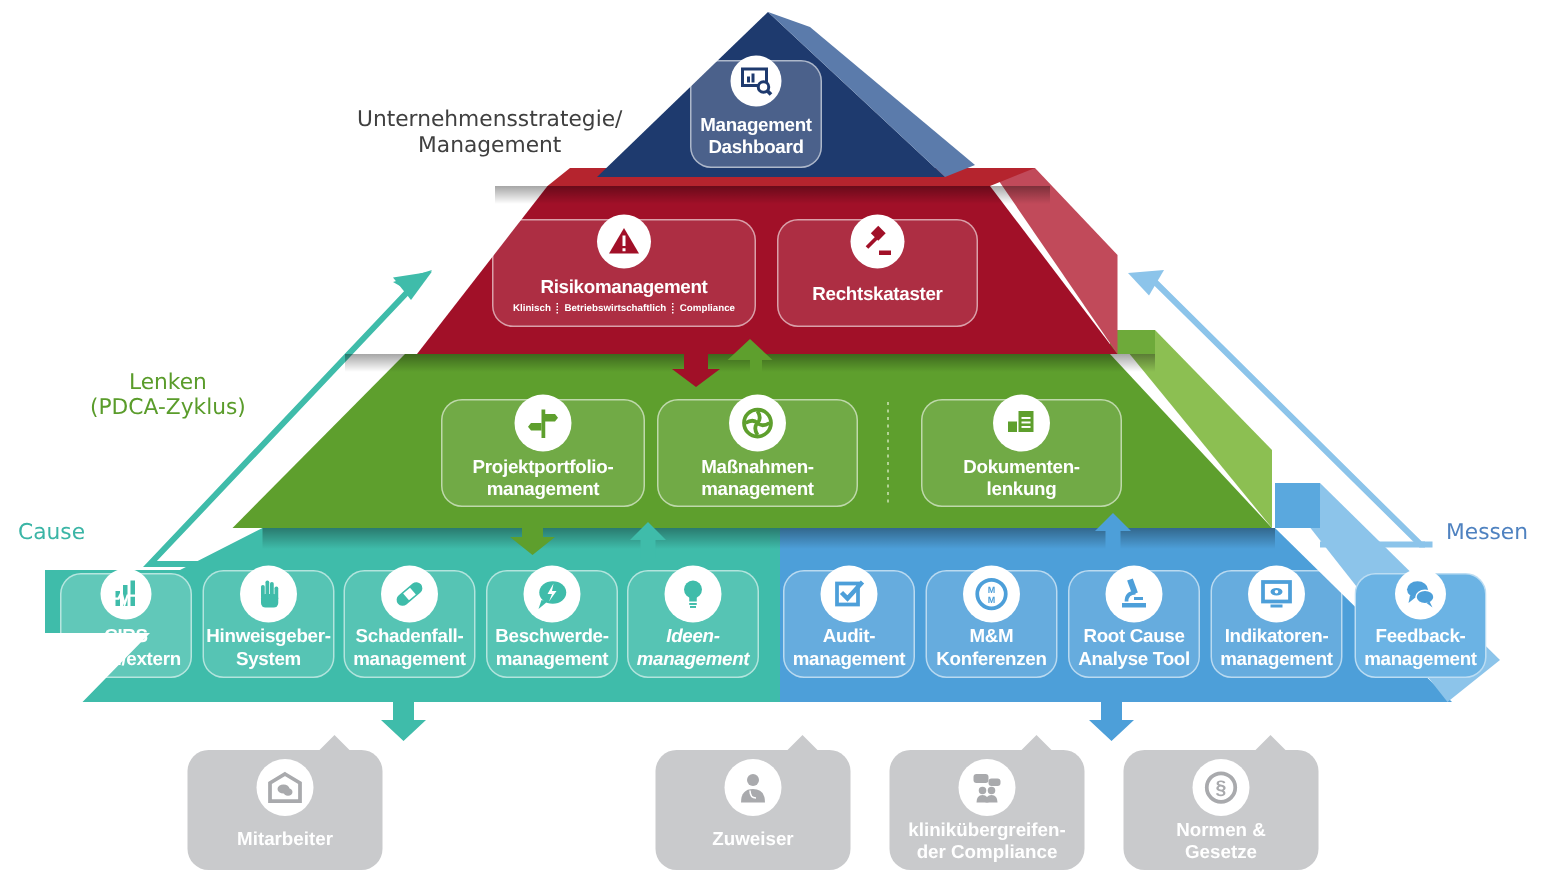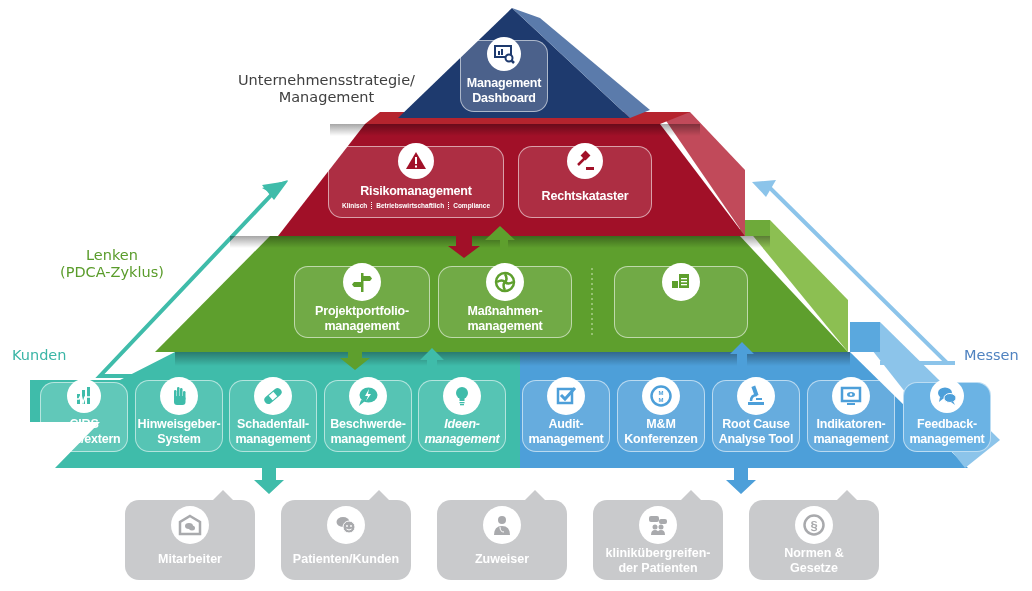--- a/index.html
+++ b/index.html
@@ -75,21 +75,21 @@
       <polygon points="734,468 748,468 748,480 756,480 741,494 726,480 734,480" fill="#4d9fd9"></polygon>
     </g>
 
     <line x1="592" y1="268" x2="592" y2="336" stroke="#cfe5b8" stroke-width="1" stroke-dasharray="2,3"></line>
   </svg>
 
   <div class="lbl" style="left:238px;top:55px;color:#404040;white-space:pre;margin-top:17px;">Unternehmensstrategie/
 Management</div>
   <div class="lbl" style="left:60px;top:247px;color:#5a9c2b;white-space:pre;">Lenken
 (PDCA-Zyklus)</div>
-  <div class="lbl" style="left:12px;top:347px;color:#3bb5a6;">Kunden</div>
+  <div class="lbl" style="left:12px;top:347px;color:#3bb5a6;">Cause</div>
   <div class="lbl" style="left:964px;top:347px;color:#4f82c0;">Messen</div>
 
   <div class="box" style="left:460px;top:40px;width:88px;height:72px;background:rgba(255,255,255,0.2);">
     <div class="ic" style="top:-4px;width:34px;height:34px;">
       <svg viewBox="0 0 24 24">
           <rect x="3" y="4" width="16" height="11" fill="none" stroke="#1e3a6e" stroke-width="2"></rect>
           <rect x="6" y="9" width="2" height="4" fill="#1e3a6e"></rect>
           <rect x="9" y="7" width="2" height="6" fill="#1e3a6e"></rect>
           <circle cx="17" cy="16" r="3.5" fill="#fff" stroke="#1e3a6e" stroke-width="2"></circle>
           <line x1="19.5" y1="18.5" x2="22" y2="21" stroke="#1e3a6e" stroke-width="2.5"></line>
@@ -152,20 +152,22 @@
   <div class="box" style="left:614px;top:266px;width:134px;height:72px;background:rgba(255,255,255,0.12);">
     <div class="ic" style="top:-4px;">
       <svg viewBox="0 0 24 24">
           <rect x="10" y="4" width="10" height="14" fill="#5e9f2d"></rect>
           <rect x="12" y="8" width="6" height="1.3" fill="#fff"></rect>
           <rect x="12" y="11" width="6" height="1.3" fill="#fff"></rect>
           <rect x="12" y="14" width="6" height="1.3" fill="#fff"></rect>
           <rect x="3" y="11" width="6" height="7" fill="#5e9f2d"></rect>
         </svg>
     </div>
+    <div class="t" style="position:absolute;left:0;right:0;top:37px;white-space:pre;">Dokumenten-
+lenkung</div>
   </div>
 
   <div class="box" style="left:40px;top:382px;width:88px;height:70px;background:rgba(255,255,255,0.18);">
     <div class="ic" style="top:-4px;width:34px;height:34px;">
       <svg viewBox="0 0 24 24">
           <rect x="5" y="10" width="3" height="10" fill="#3fbcaa"></rect>
           <rect x="10" y="6" width="3" height="14" fill="#3fbcaa"></rect>
           <rect x="15" y="3" width="3" height="17" fill="#3fbcaa"></rect>
           <polyline points="2,15 7,15 9,11 11,19 13,13 22,13" fill="none" stroke="#fff" stroke-width="1.5"></polyline>
         </svg>
@@ -281,33 +283,20 @@
   <div class="gbox" style="left:125px;top:500px;width:130px;height:80px;">
     <div class="tip" style="left:88px;top:-10px;border-left:10px solid transparent;border-right:10px solid transparent;border-bottom:10px solid #c9cacc;"></div>
     <div class="ic" style="top:6px;">
       <svg viewBox="0 0 24 24">
           <polygon points="12,3 22,9 22,21 2,21 2,9" fill="none" stroke="#a9aaad" stroke-width="2.5"></polygon>
           <ellipse cx="11" cy="13" rx="4" ry="3" fill="#a9aaad"></ellipse>
           <ellipse cx="14" cy="15" rx="3" ry="2.5" fill="#a9aaad"></ellipse>
         </svg>
     </div>
     <div class="t" style="position:absolute;left:0;right:0;top:52px;white-space:pre;">Mitarbeiter</div>
-  </div>
-  <div class="gbox" style="left:281px;top:500px;width:130px;height:80px;">
-    <div class="tip" style="left:88px;top:-10px;border-left:10px solid transparent;border-right:10px solid transparent;border-bottom:10px solid #c9cacc;"></div>
-    <div class="ic" style="top:6px;">
-      <svg viewBox="0 0 24 24">
-          <ellipse cx="9" cy="9" rx="6.5" ry="5" fill="#a9aaad"></ellipse>
-          <circle cx="15" cy="14" r="6" fill="#a9aaad" stroke="#fff" stroke-width="1"></circle>
-          <circle cx="13" cy="13" r="0.9" fill="#fff"></circle>
-          <circle cx="17" cy="13" r="0.9" fill="#fff"></circle>
-          <path d="M12.5 16 Q15 18 17.5 16" fill="none" stroke="#fff" stroke-width="1"></path>
-        </svg>
-    </div>
-    <div class="t" style="position:absolute;left:0;right:0;top:52px;white-space:pre;">Patienten/Kunden</div>
   </div>
   <div class="gbox" style="left:437px;top:500px;width:130px;height:80px;">
     <div class="tip" style="left:88px;top:-10px;border-left:10px solid transparent;border-right:10px solid transparent;border-bottom:10px solid #c9cacc;"></div>
     <div class="ic" style="top:6px;">
       <svg viewBox="0 0 24 24">
           <circle cx="12" cy="7" r="4" fill="#a9aaad"></circle>
           <path d="M4 22 Q4 13 12 13 Q20 13 20 22 Z" fill="#a9aaad"></path>
           <path d="M10 14 Q10 19 14 19" fill="none" stroke="#fff" stroke-width="1"></path>
         </svg>
     </div>
@@ -319,21 +308,21 @@
       <svg viewBox="0 0 24 24">
           <rect x="3" y="3" width="10" height="6" rx="2" fill="#a9aaad"></rect>
           <rect x="13" y="6" width="8" height="5" rx="2" fill="#a9aaad"></rect>
           <circle cx="9" cy="14" r="2.5" fill="#a9aaad"></circle>
           <circle cx="15" cy="14" r="2.5" fill="#a9aaad"></circle>
           <path d="M5 22 Q5 17 9 17 Q13 17 13 22Z" fill="#a9aaad"></path>
           <path d="M11 22 Q11 17 15 17 Q19 17 19 22Z" fill="#a9aaad"></path>
         </svg>
     </div>
     <div class="t" style="position:absolute;left:0;right:0;top:46px;white-space:pre;">klinikübergreifen-
-der Patienten</div>
+der Compliance</div>
   </div>
   <div class="gbox" style="left:749px;top:500px;width:130px;height:80px;">
     <div class="tip" style="left:88px;top:-10px;border-left:10px solid transparent;border-right:10px solid transparent;border-bottom:10px solid #c9cacc;"></div>
     <div class="ic" style="top:6px;">
       <svg viewBox="0 0 24 24">
           <circle cx="12" cy="12" r="9.5" fill="none" stroke="#a9aaad" stroke-width="2.5"></circle>
           <text x="12" y="16.5" text-anchor="middle" font-size="13" font-weight="bold" fill="#a9aaad" font-family="Liberation Sans, sans-serif">§</text>
         </svg>
     </div>
     <div class="t" style="position:absolute;left:0;right:0;top:46px;white-space:pre;">Normen &amp;

